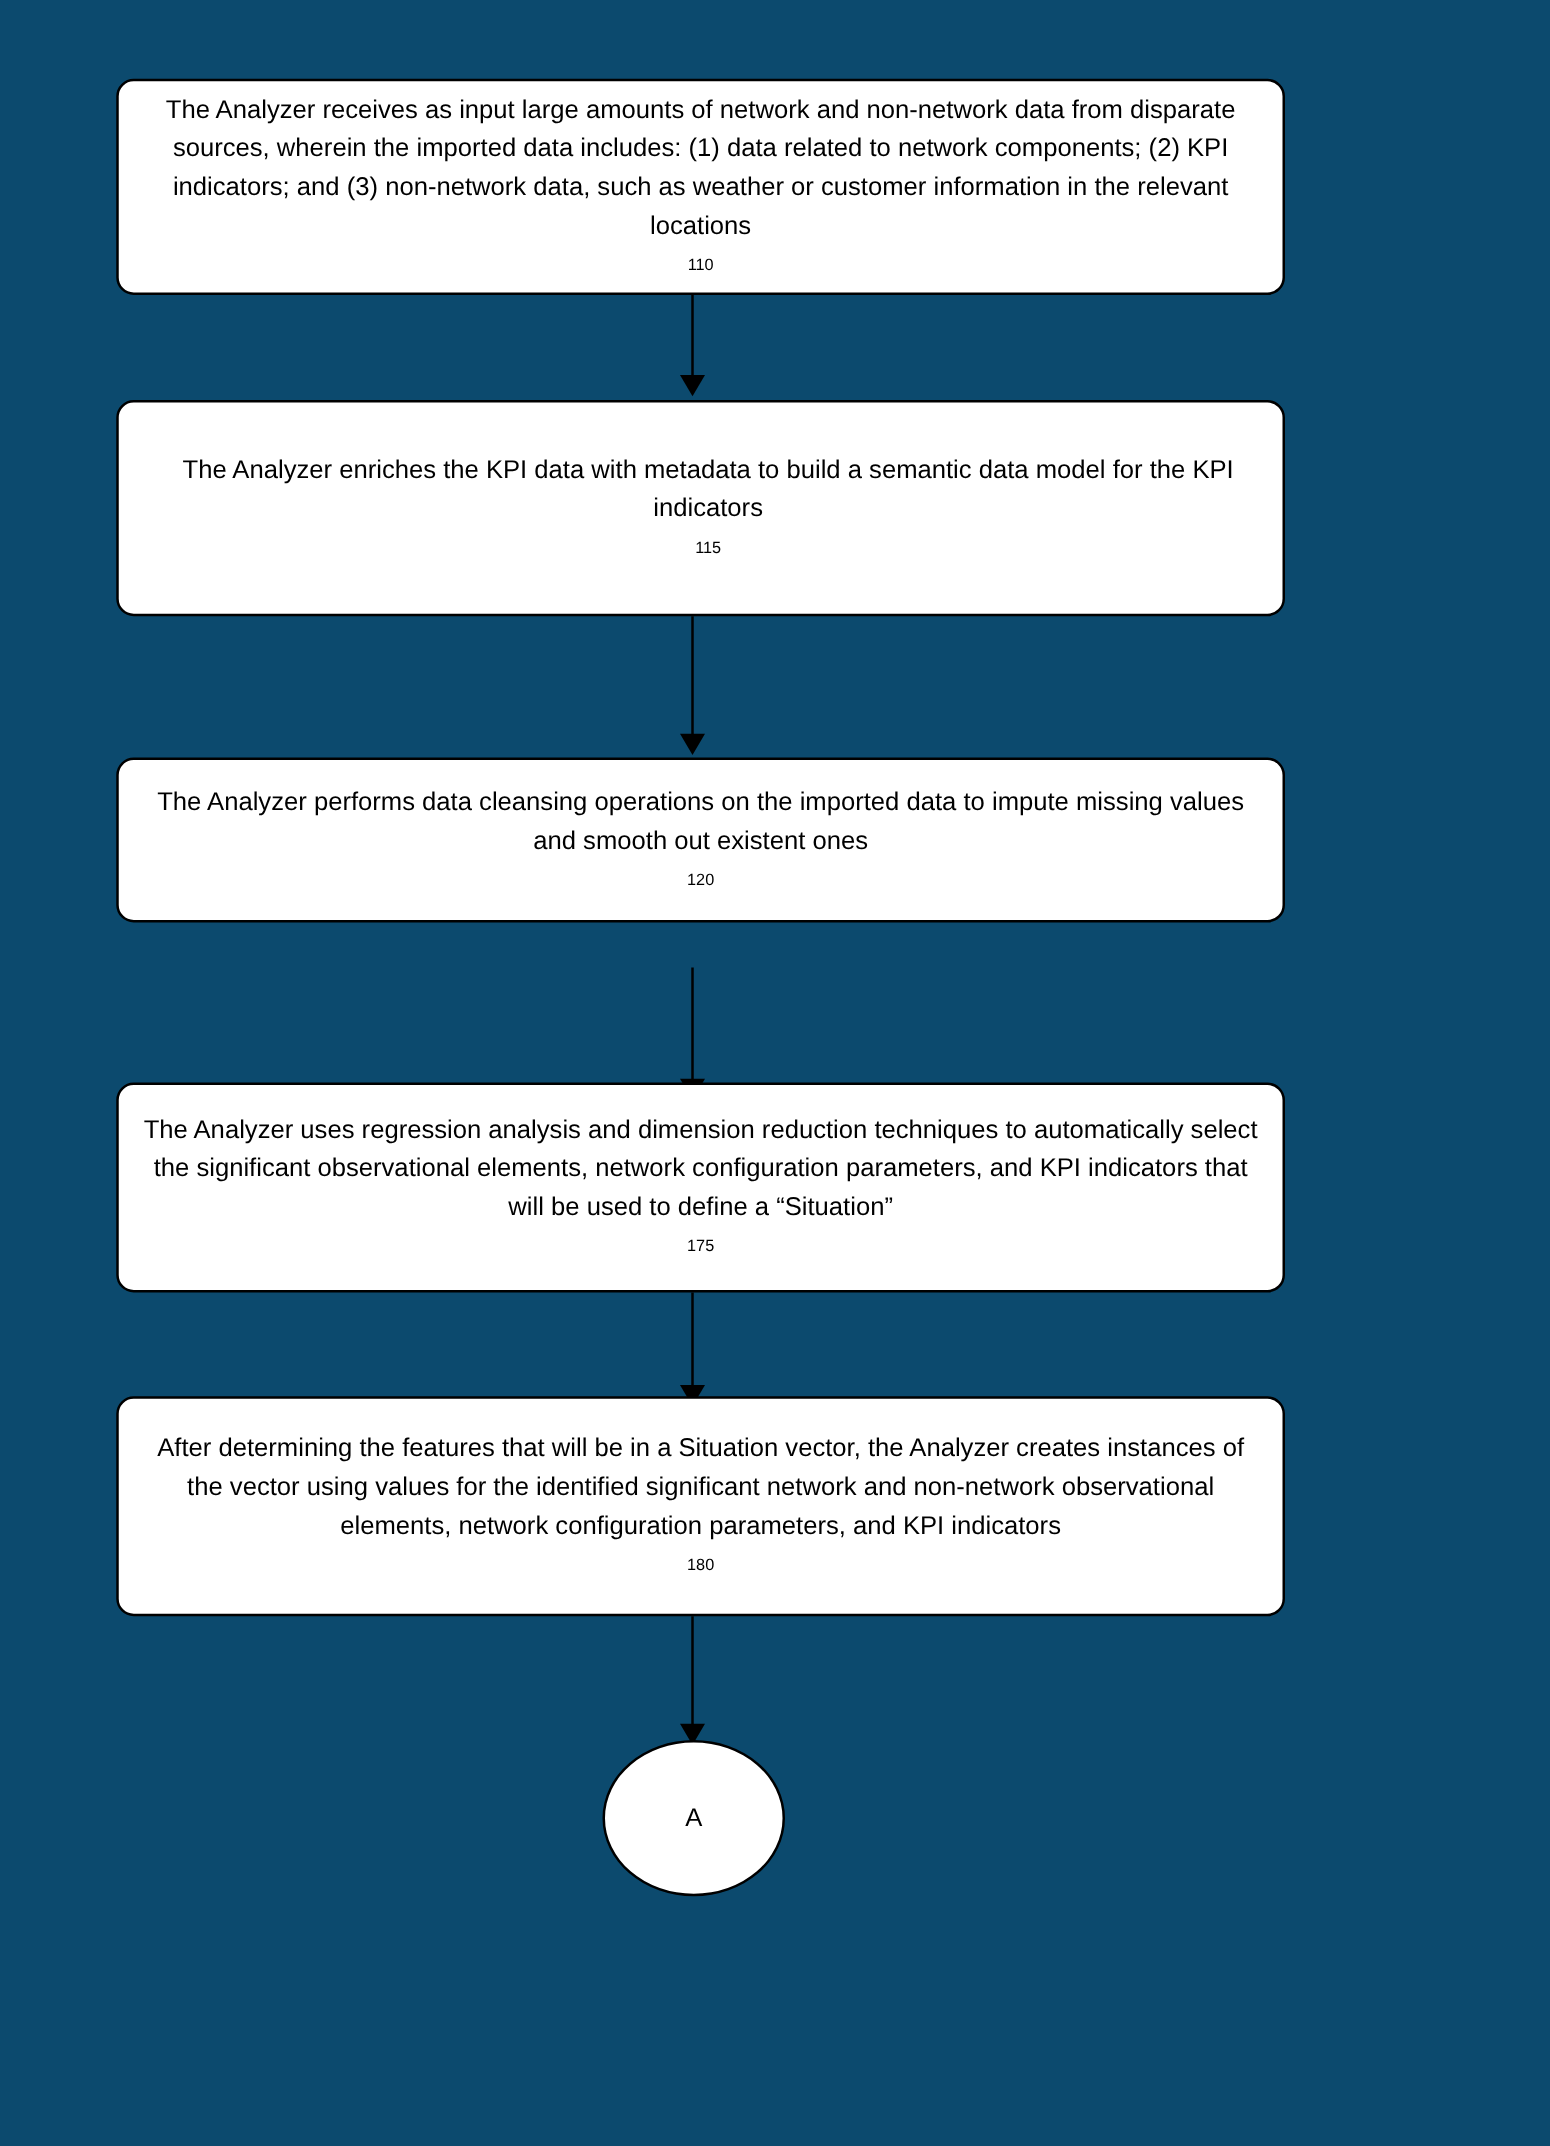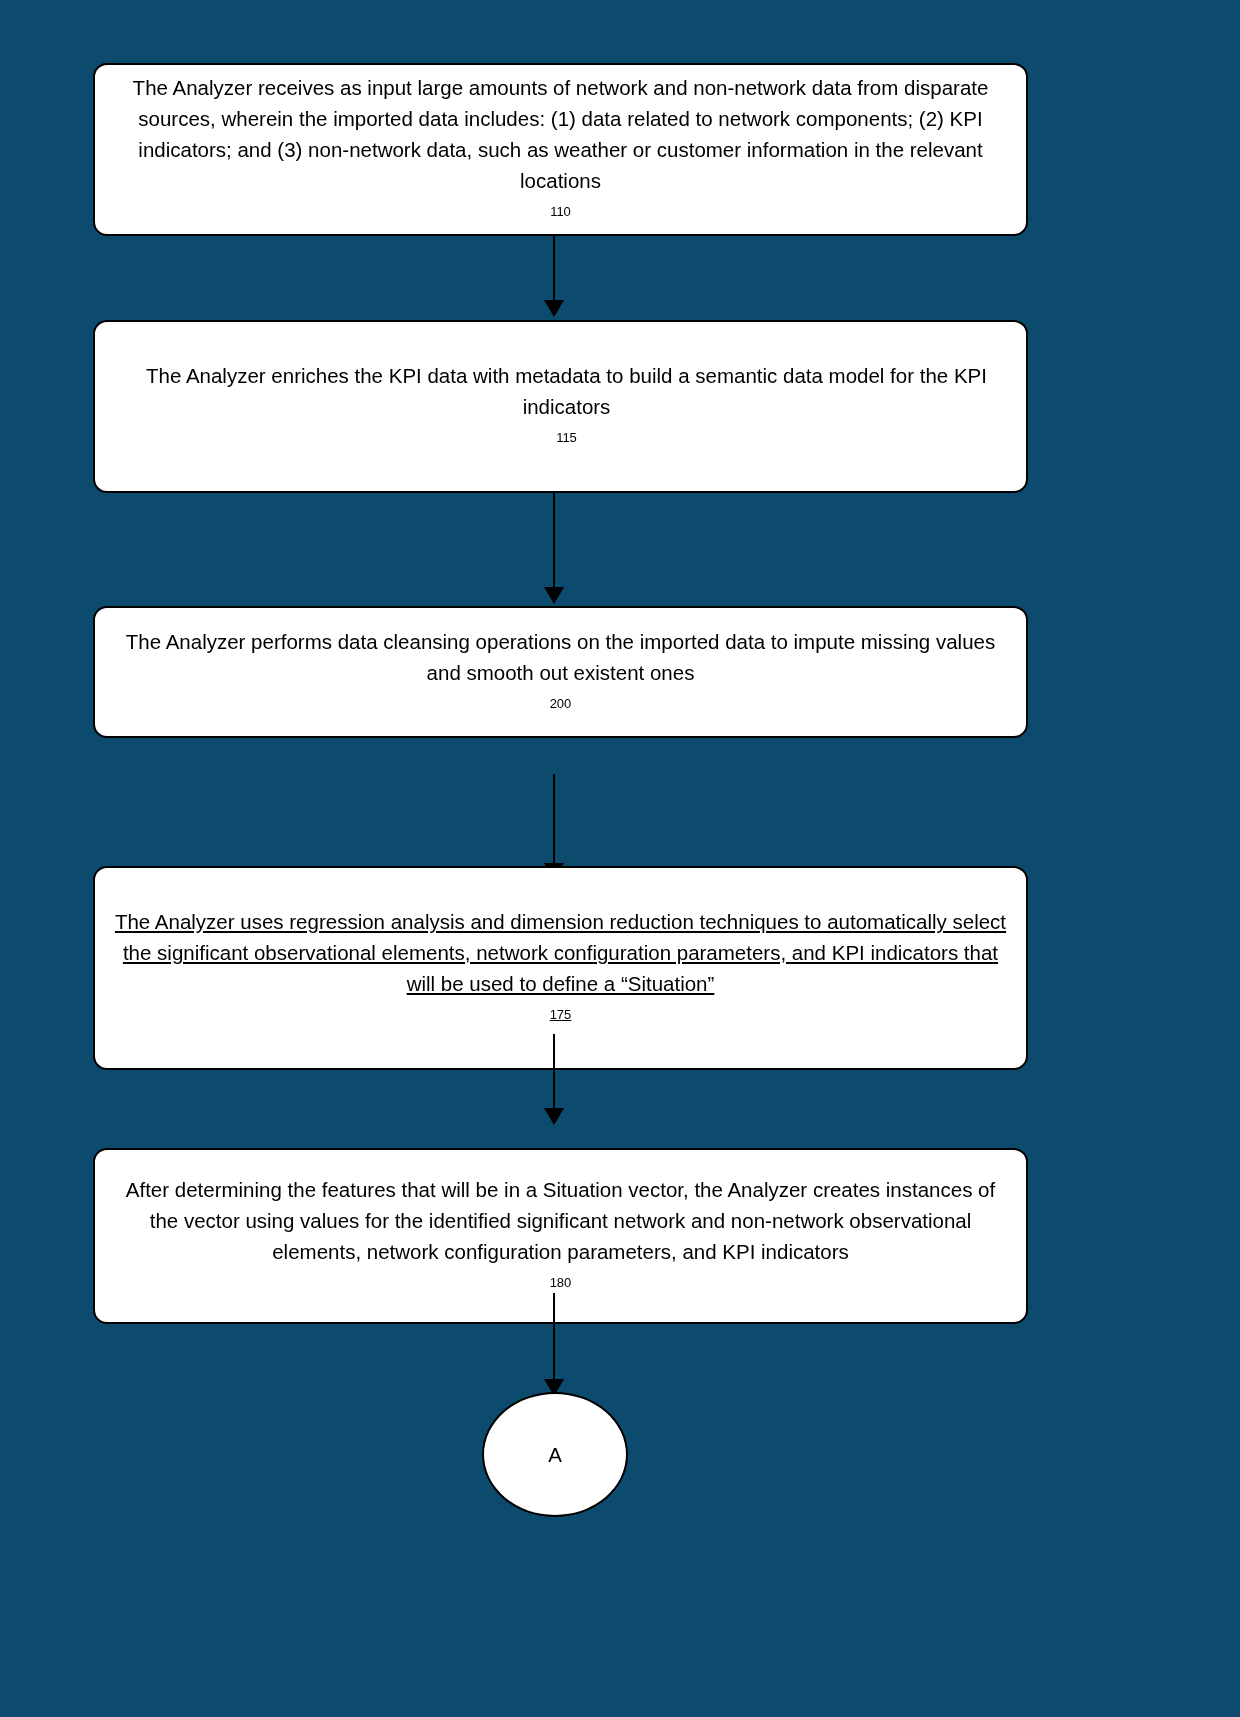--- a/index.html
+++ b/index.html
@@ -86,35 +86,35 @@
   <div class="flow-box" style="left:93px; top:320px; width:935px; height:173px;padding-left:12px;">
     <div class="box-text">The Analyzer enriches the KPI data with metadata to build a semantic data model for the KPI indicators</div>
     <div class="box-ref">115</div>
   </div>
 
   <div class="connector" style="left:553px; top:493px; height:98px;"></div>
   <div class="arrowhead" style="left:544px; top:587px;"></div>
 
   <div class="flow-box" style="left:93px; top:606px; width:935px; height:132px;">
     <div class="box-text">The Analyzer performs data cleansing operations on the imported data to impute missing values and smooth out existent ones</div>
-    <div class="box-ref">200</div>
+    <div class="box-ref">120</div>
   </div>
 
   <div class="connector" style="left:553px; top:774px; height:93px;"></div>
   <div class="arrowhead" style="left:544px; top:863px;"></div>
 
-  <div class="flow-box" style="left:93px; top:866px; width:935px; height:204px;text-decoration:underline;">
+  <div class="flow-box" style="left:93px; top:866px; width:935px; height:168px;">
     <div class="box-text">The Analyzer uses regression analysis and dimension reduction techniques to automatically select the significant observational elements, network configuration parameters, and KPI indicators that will be used to define a “Situation”</div>
     <div class="box-ref">175</div>
   </div>
 
   <div class="connector" style="left:553px; top:1034px; height:78px;"></div>
   <div class="arrowhead" style="left:544px; top:1108px;"></div>
 
-  <div class="flow-box" style="left:93px; top:1148px; width:935px; height:176px;">
+  <div class="flow-box" style="left:93px; top:1117px; width:935px; height:176px;">
     <div class="box-text">After determining the features that will be in a Situation vector, the Analyzer creates instances of the vector using values for the identified significant network and non-network observational elements, network configuration parameters, and KPI indicators</div>
     <div class="box-ref">180</div>
   </div>
 
   <div class="connector" style="left:553px; top:1293px; height:90px;"></div>
   <div class="arrowhead" style="left:544px; top:1379px;"></div>
 
   <div class="terminator" style="left:482px; top:1392px; width:146px; height:125px;">
     <span class="terminator-label">A</span>
   </div>

